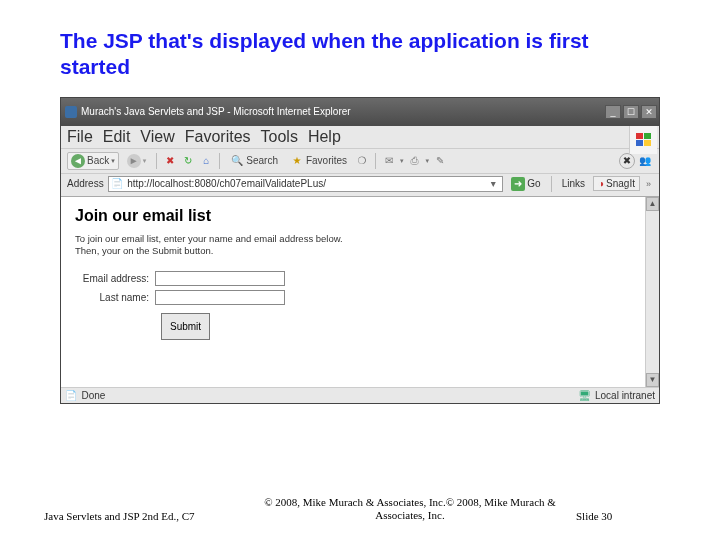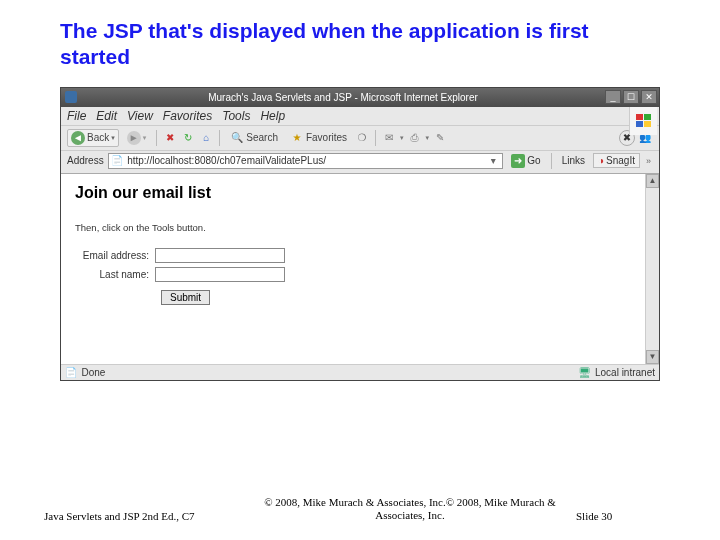--- a/index.html
+++ b/index.html
@@ -8,39 +8,38 @@
     height: 540px;
     background: #fff;
     font-family: Arial, sans-serif;
     position: relative;
     overflow: hidden;
   }
   .slide-title {
     color: #1a1aee;
     font-size: 21px;
     font-weight: bold;
-    padding: 18px 60px 10px 60px;
+    padding: 28px 60px 10px 60px;
     line-height: 1.25;
   }
   .browser-window {
     margin: 6px 60px 0 60px;
     border: 1px solid #444;
     background: #fff;
     font-family: Tahoma, Arial, sans-serif;
     font-size: 10px;
   }
   .titlebar {
     background: linear-gradient(#6a6a6a, #4a4a4a);
     color: #fff;
     display: flex;
     align-items: center;
-    height: 19px;
+    height: 28px;
     padding: 0 2px 0 4px;
     font-size: 10px;
-    text-align: center;
   }
   .titlebar-icon {
     width: 12px; height: 12px;
     background: #3b6ea5;
     border-radius: 2px;
     margin-right: 4px;
     display: inline-block;
   }
   .titlebar-title { flex: 1; white-space: nowrap; overflow: hidden; }
   .titlebar-buttons { display: flex; gap: 2px; }
@@ -49,25 +48,24 @@
     background: #8a8a8a;
     border: 1px solid #555;
     display: flex; align-items: center; justify-content: center;
     font-size: 9px; color: #fff;
   }
   .menubar {
     background: #e8e8e8;
     display: flex;
     gap: 10px;
     padding: 2px 6px;
-    font-size: 12px;
+    font-size: 16px;
     color: #333;
     border-bottom: 1px solid #ccc;
     position: relative;
-    font-style: italic;
   }
   .menubar-item { cursor: default; }
   .menubar-logo {
     position: absolute;
     right: 2px; top: 0;
     width: 28px; height: 28px;
     background: #f5f5f5;
     border-left: 1px solid #ccc;
     display: flex; align-items: center; justify-content: center;
     z-index: 2;
@@ -164,21 +162,21 @@
   .form-row input[type="text"] {
     width: 130px;
     height: 15px;
     border: 1px solid #888;
     font-size: 10px;
     padding: 0 2px;
   }
   .submit-row { margin-left: 86px; margin-top: 8px; }
   .submit-btn {
     font-size: 10px;
-    padding: 1px 8px;
+    padding: 7px 8px;
     border: 1px solid #777;
     background: #e8e8e8;
     font-family: Tahoma, Arial, sans-serif;
   }
   .scrollbar {
     position: absolute;
     right: 0; top: 0; bottom: 0;
     width: 14px;
     background: #e8e8e8;
     border-left: 1px solid #ccc;
@@ -299,22 +297,22 @@
     <div class="snagit-btn">
       <span style="color:#c33">◑</span>
       <span>SnagIt</span>
     </div>
     <span style="font-size:9px;color:#666;padding:0 2px">»</span>
   </div>
 
   <div class="content">
     <h2>Join our email list</h2>
     <p>
-      <br>
-      <span>Then, click on the Tools button.</span>
+      <span>To join our email list, enter your name and email address below.</span><br>
+      <span>Then, your on the Submit button.</span>
     </p>
     <div class="form-row">
       <label>Email address:</label>
       <input type="text" style="">
     </div>
     <div class="form-row">
       <label>Last name:</label>
       <input type="text" style="">
     </div>
     <div class="submit-row">

